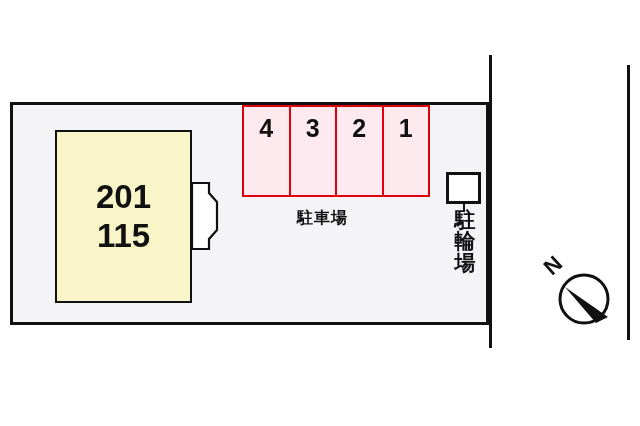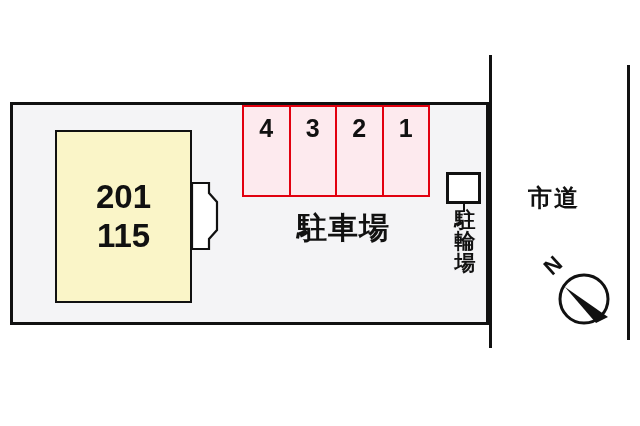--- a/index.html
+++ b/index.html
@@ -103,21 +103,21 @@
     color: #111111;
     line-height: 1;
     margin-top: 9px;
   }
 
   
   .parking-caption {
     position: absolute;
     left: 297px;
     top: 208px;
-    font-size: 30px;
+    font-size: 16px;
     font-weight: bold;
     color: #111111;
     letter-spacing: 1px;
     white-space: nowrap;
     z-index: 4;
   }
 
   
   .bike-box {
     position: absolute;
@@ -235,21 +235,20 @@
   <div class="bike-box"></div>
   <div class="bike-tick"></div>
   <div class="bike-caption">
     <span>駐</span>
     <span>輪</span>
     <span>場</span>
   </div>
 
   <div class="road-line-inner"></div>
   <div class="road-line-outer"></div>
-  <div class="road-caption">市道</div>
 
   <div class="compass">
     <svg width="76" height="76" viewBox="0 0 76 76" xmlns="http://www.w3.org/2000/svg">
 
       <circle cx="44" cy="44" r="24" fill="#ffffff" stroke="#111111" stroke-width="3"></circle>
 
       <path d="M25 32 L68 62 L56 68 Z" fill="#111111"></path>
 
       <g transform="translate(18,16) rotate(-42)">
         <text x="0" y="0" font-family="Liberation Sans, sans-serif" font-size="22" font-weight="bold" fill="#111111" text-anchor="middle">N</text>

